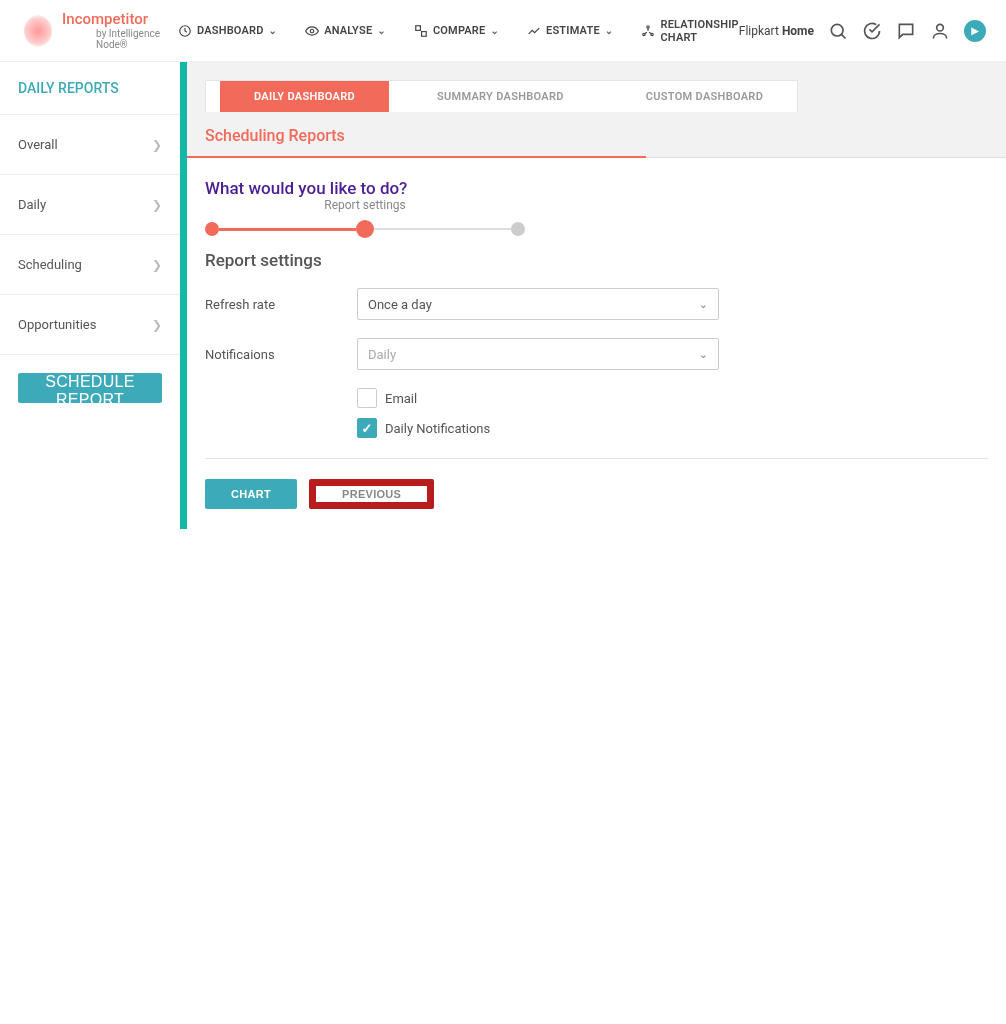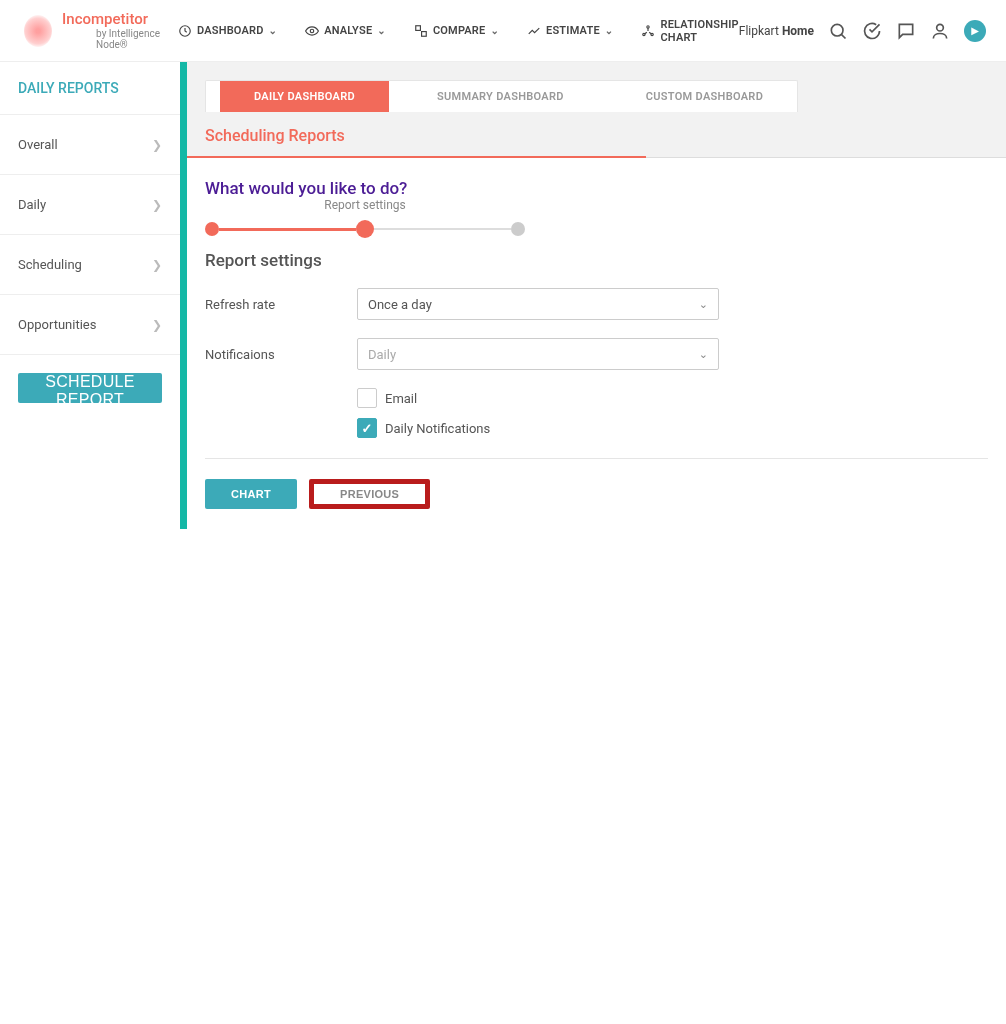--- a/index.html
+++ b/index.html
@@ -60,21 +60,21 @@
   .checks { margin-left: 152px; }
   .check-row { display: flex; align-items: center; gap: 8px; margin-bottom: 10px; font-size: 13px; color: #555; }
   .checkbox { width: 20px; height: 20px; border: 1px solid #ccc; border-radius: 2px; display: inline-flex; align-items: center; justify-content: center; cursor: pointer; background: #fff; }
   .checkbox.checked { background: #3caab8; border-color: #3caab8; color: #fff; }
   .checkbox.checked::after { content: "✓"; font-size: 13px; font-weight: bold; }
 
   .divider { border-top: 1px solid #e5e5e5; margin: 20px 0; }
   .actions { display: flex; gap: 12px; }
   .btn { height: 30px; padding: 0 26px; border-radius: 2px; font-size: 11px; font-weight: 600; letter-spacing: .3px; cursor: pointer; }
   .btn-primary { background: #3caab8; color: #fff; border: none; }
-  .btn-secondary { background: #fff; color: #888; border: 5px solid #b91c1c; }
+  .btn-secondary { background: #fff; color: #888; border: 7px solid #b91c1c; }
 </style>
 </head>
 <body>
 
 <div class="header">
   <div class="logo-wrap">
     <div class="logo-mark"></div>
     <div class="logo-text">
       <span class="logo-title">Incompetitor</span>
       <span class="logo-sub">by Intelligence Node®</span>

